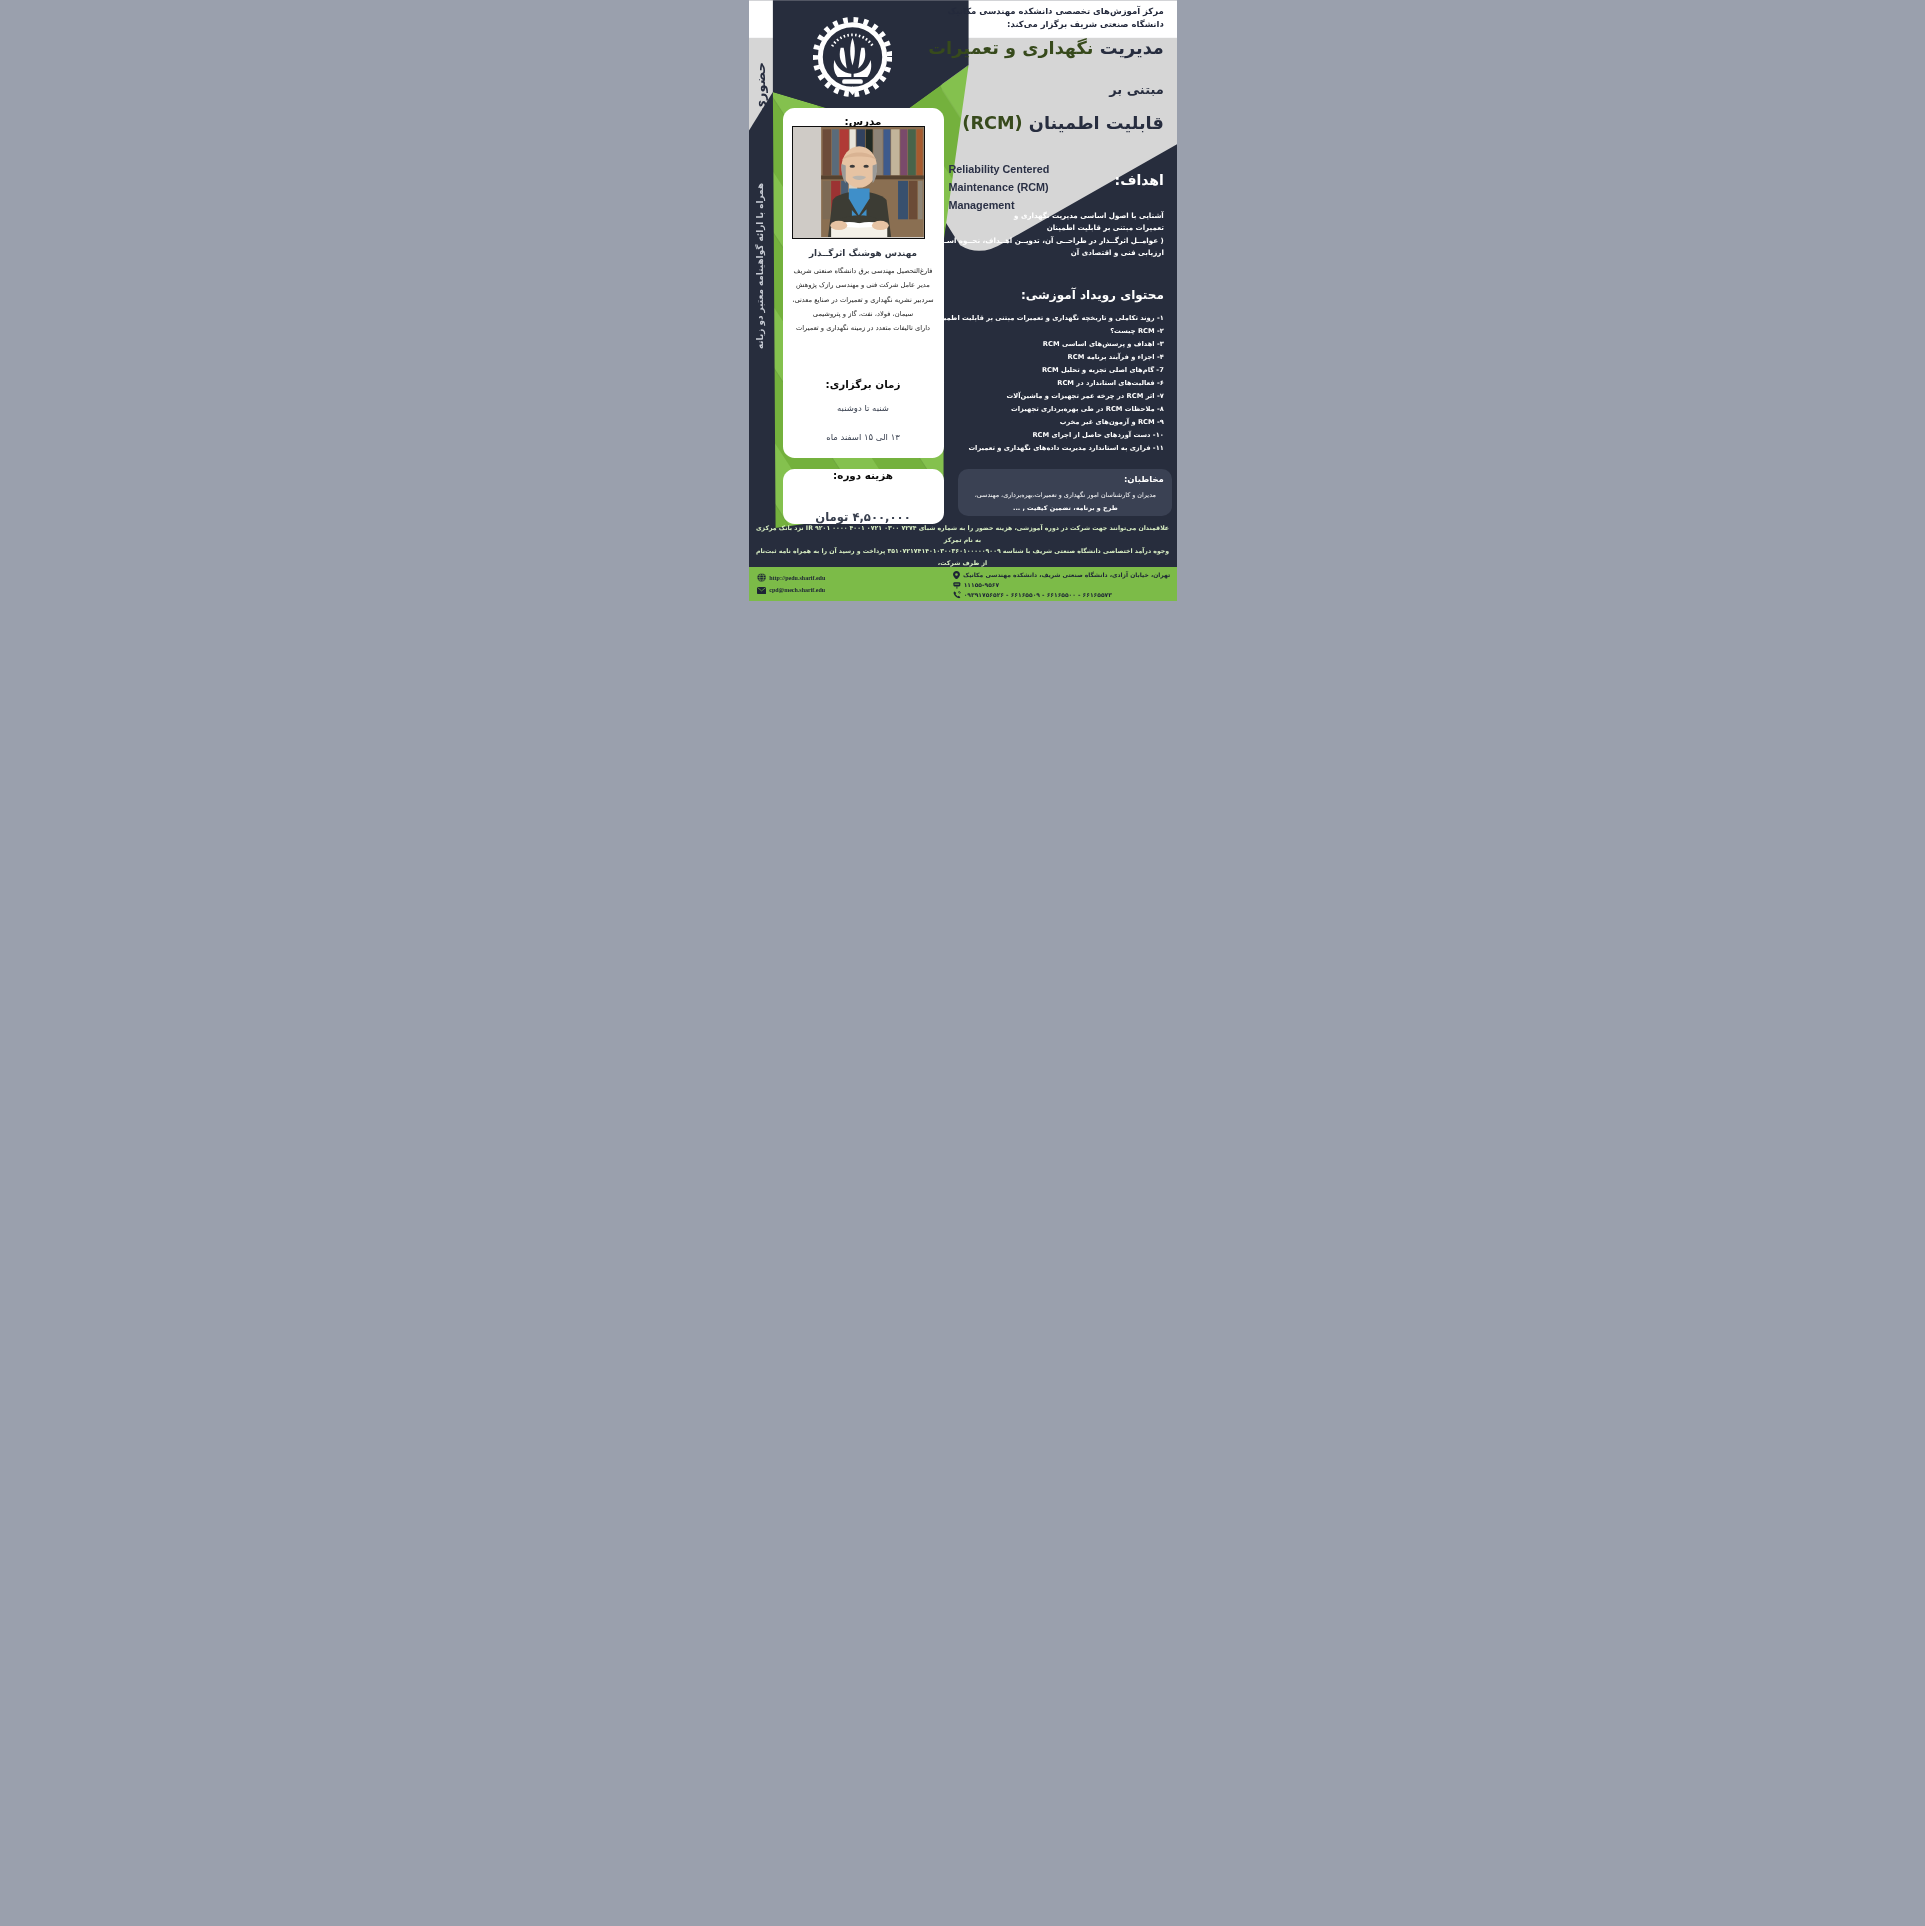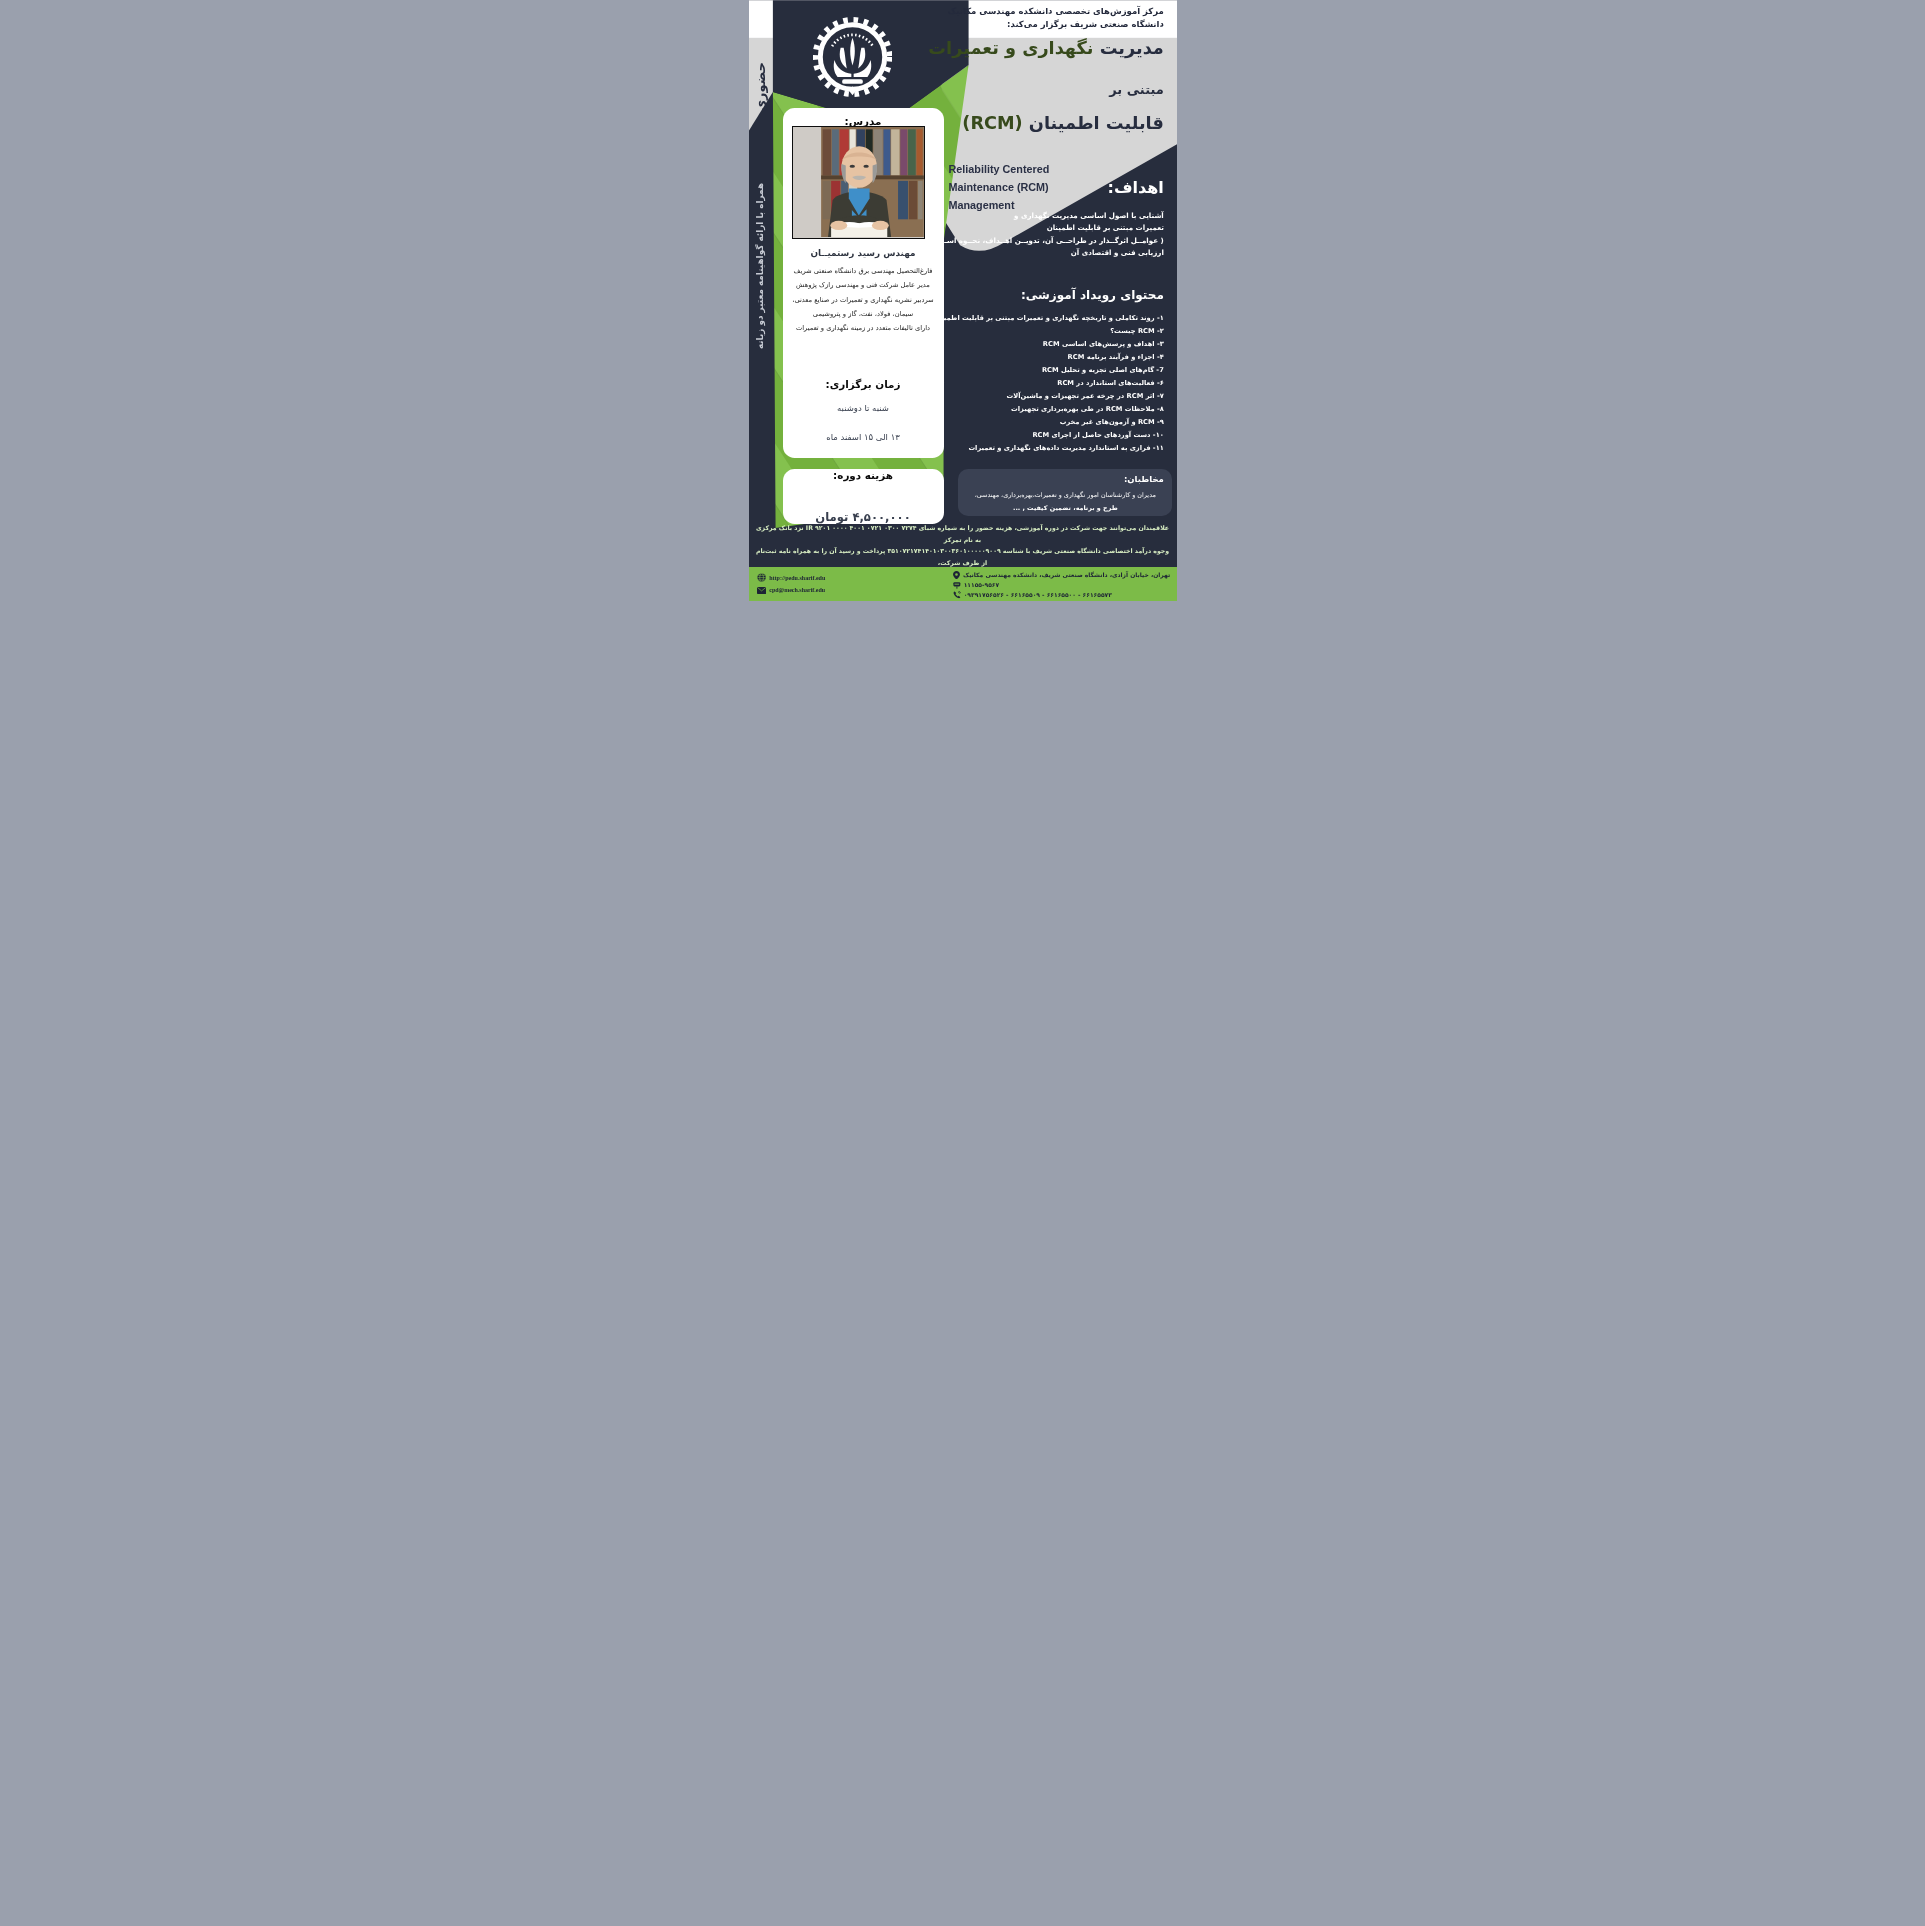--- a/index.html
+++ b/index.html
@@ -14,21 +14,21 @@
   
   .hdr{top:4.6px;right:12.7px;text-align:right;color:#242a3c;font-weight:700;
        font-size:8.5px;line-height:13px;}
   .title-l1{top:38px;right:12.7px;font-size:17.7px;font-weight:700;white-space:nowrap;}
   .title-l2{top:82px;right:12.7px;font-size:13px;font-weight:700;color:#272d3f;}
   .title-l3{top:113px;right:12.7px;font-size:17.7px;font-weight:700;white-space:nowrap;}
   .navy-w{color:#272d3f;} .olive-w{color:#374a1c;}
   .entitle{top:160px;left:200px;text-align:left;direction:ltr;color:#2a3045;
       font-family:"Liberation Sans","DejaVu Sans",sans-serif;
       font-weight:700;font-size:10.8px;line-height:18px;}
-  .goals-h{top:178px;right:12.7px;color:#fff;font-size:16px;font-weight:700;}
+  .goals-h{top:172px;right:12.7px;color:#fff;font-size:14px;font-weight:700;}
   .goals{top:210px;right:12.7px;left:162px;text-align:right;color:#fff;
       font-size:7.1px;font-weight:700;line-height:12.3px;}
   .content-h{top:288px;right:12.7px;color:#fff;font-size:12px;font-weight:700;}
   .list{top:312px;right:12.7px;left:11.6px;text-align:right;color:#fff;
       font-size:6.7px;font-weight:700;line-height:13px;}
   .list div{white-space:nowrap;}
   .aud-box{top:469px;right:4.2px;width:214px;height:47px;background:#3a4153;
       border-radius:10px;color:#fff;}
   .aud-h{top:5.4px;right:8.5px;font-size:8.5px;font-weight:700;position:absolute;}
   .aud-l1{top:22.3px;right:3.9px;left:3.9px;text-align:center;font-size:6.4px;
@@ -200,21 +200,21 @@
           <path d="M151 130 C160 126 178 126 187 130 C180 140 158 140 151 130 Z" fill="#b9b5ae"></path>
           <path d="M118 240 C150 226 188 226 220 240 L220 260 L118 260 Z" fill="#3c3c34"></path>
           <path d="M96 262 C130 246 208 246 242 262 L242 286 L96 286 Z" fill="#f4f1e8"></path>
           <path d="M169 250 C140 244 118 248 100 258 L169 262 Z" fill="#ffffff"></path>
           <path d="M169 250 C198 244 220 248 238 258 L169 262 Z" fill="#ffffff"></path>
           <ellipse cx="116" cy="256" rx="22" ry="12" fill="#e6c3a3"></ellipse>
           <ellipse cx="224" cy="256" rx="22" ry="12" fill="#e6c3a3"></ellipse>
         </g>
       </svg>
     </div>
-    <div class="name">مهندس رسید رستمیــان</div>
+    <div class="name">مهندس هوشنگ اثرگــذار</div>
     <div class="bio">
       <div>فارغ‌التحصیل مهندسی برق دانشگاه صنعتی شریف</div>
       <div>مدیر عامل شرکت فنی و مهندسی رازک پژوهش</div>
       <div>سردبیر نشریه نگهداری و تعمیرات در صنایع معدنی،</div>
       <div>سیمان، فولاد، نفت، گاز و پتروشیمی</div>
       <div>دارای تالیفات متعدد در زمینه نگهداری و تعمیرات</div>
     </div>
   </div>
 
   <div class="card card-zaman">

